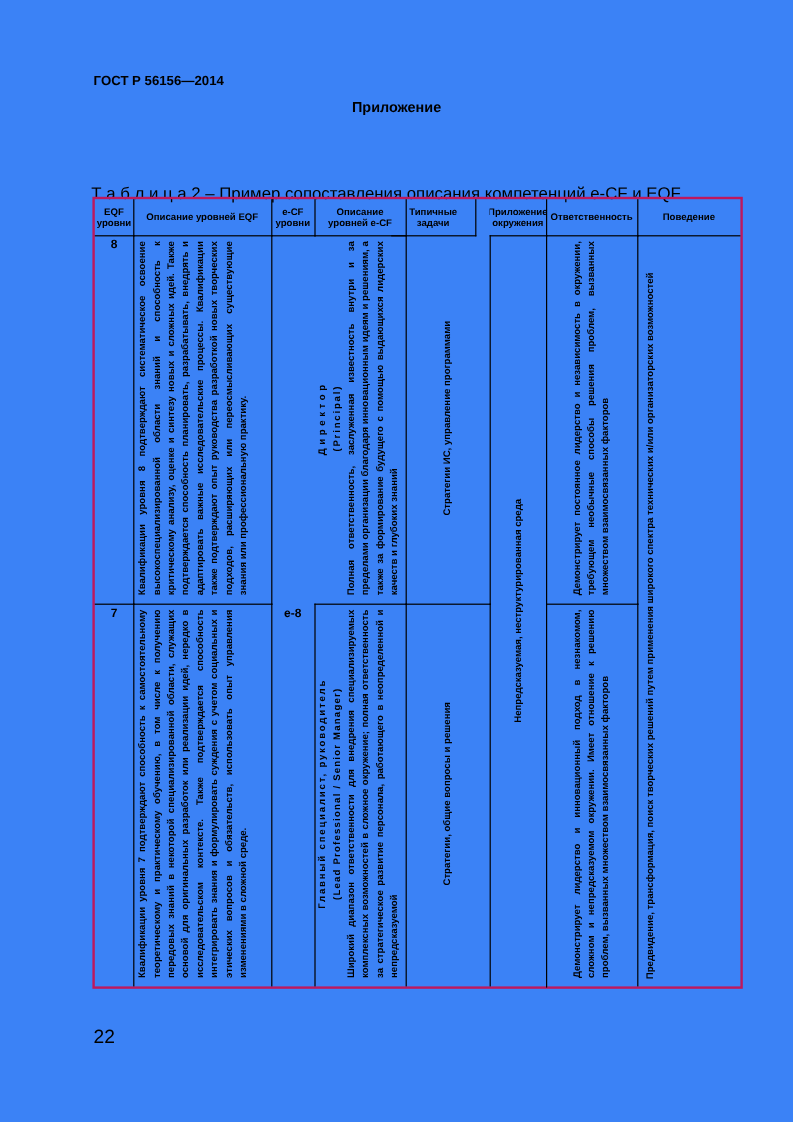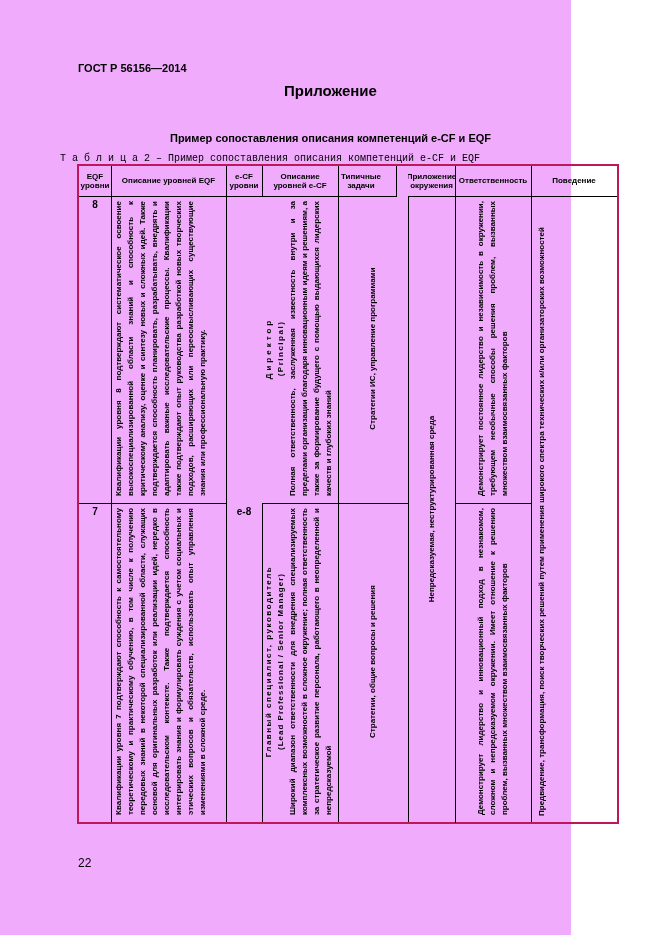--- a/index.html
+++ b/index.html
@@ -1,23 +1,23 @@
 <!DOCTYPE html>
 <html><head>
 <meta charset="utf-8">
 <style>
   html,body{margin:0;padding:0;background:#fff;}
   body{width:661px;height:935px;position:relative;font-family:"Liberation Sans",sans-serif;color:#000;}
-  .page{position:absolute;left:0;top:0;width:571px;height:935px;background:#f0abfc;}
+  .page{position:absolute;left:0;top:0;width:661px;height:935px;background:#3b82f6;}
 
   .doc-number{position:absolute;left:78px;top:62px;font-size:11px;font-weight:bold;}
-  .appendix{position:absolute;left:0;top:82px;width:661px;text-align:center;font-size:15px;font-weight:bold;}
+  .appendix{position:absolute;left:0;top:82px;width:661px;text-align:center;font-size:12px;font-weight:bold;}
   .page-title{position:absolute;left:0;top:132px;width:661px;text-align:center;font-size:11px;font-weight:bold;}
-  .table-caption{position:absolute;left:60px;top:153px;width:540px;font-size:10px;font-family:Liberation Mono, monospace;}
-  .page-number{position:absolute;left:78px;top:856px;font-size:12px;}
+  .table-caption{position:absolute;left:76px;top:153px;width:540px;font-size:14px;}
+  .page-number{position:absolute;left:78px;top:856px;font-size:16px;}
 
   
   .tbl{position:absolute;left:77px;top:164px;width:542px;height:660px;border:2px solid #be185d;box-sizing:border-box;font-weight:bold;}
   .cell{position:absolute;box-sizing:border-box;border-right:1px solid #000;border-bottom:1px solid #000;overflow:hidden;}
   .cell.last-col{border-right:none;}
   .cell.last-row{border-bottom:none;}
 
   .hcell{display:flex;align-items:center;justify-content:center;text-align:center;font-size:8px;line-height:9.5px;padding:1px;}
   .lvl{padding-top:3px;text-align:center;font-size:10px;}
 
@@ -31,21 +31,20 @@
   .role-title.narrow{letter-spacing:1.5px;}
   .role-sub.narrow{letter-spacing:1px;}
 </style>
 </head>
 <body>
 
 <div class="page">
 
   <div class="doc-number">ГОСТ Р 56156—2014</div>
   <div class="appendix">Приложение</div>
-  <div class="page-title">Пример сопоставления описания компетенций e-CF и EQF</div>
   <div class="table-caption">Т а б л и ц а  2 – Пример сопоставления описания компетенций e-CF и EQF</div>
 
   <div class="tbl">
 
     <div class="cell hcell" style="left:0;top:0;width:33px;height:31px">EQF уровни</div>
     <div class="cell hcell" style="left:32px;top:0;width:116px;height:31px">Описание уровней EQF</div>
     <div class="cell hcell" style="left:147px;top:0;width:37px;height:31px">e-CF уровни</div>
     <div class="cell hcell" style="left:183px;top:0;width:77px;height:31px">Описание уровней e-CF</div>
     <div class="cell hcell" style="left:247px;top:0;width:71px;height:31px">Типичные задачи</div>
     <div class="cell hcell" style="left:329px;top:0;width:48px;height:31px">Приложение окружения</div>

